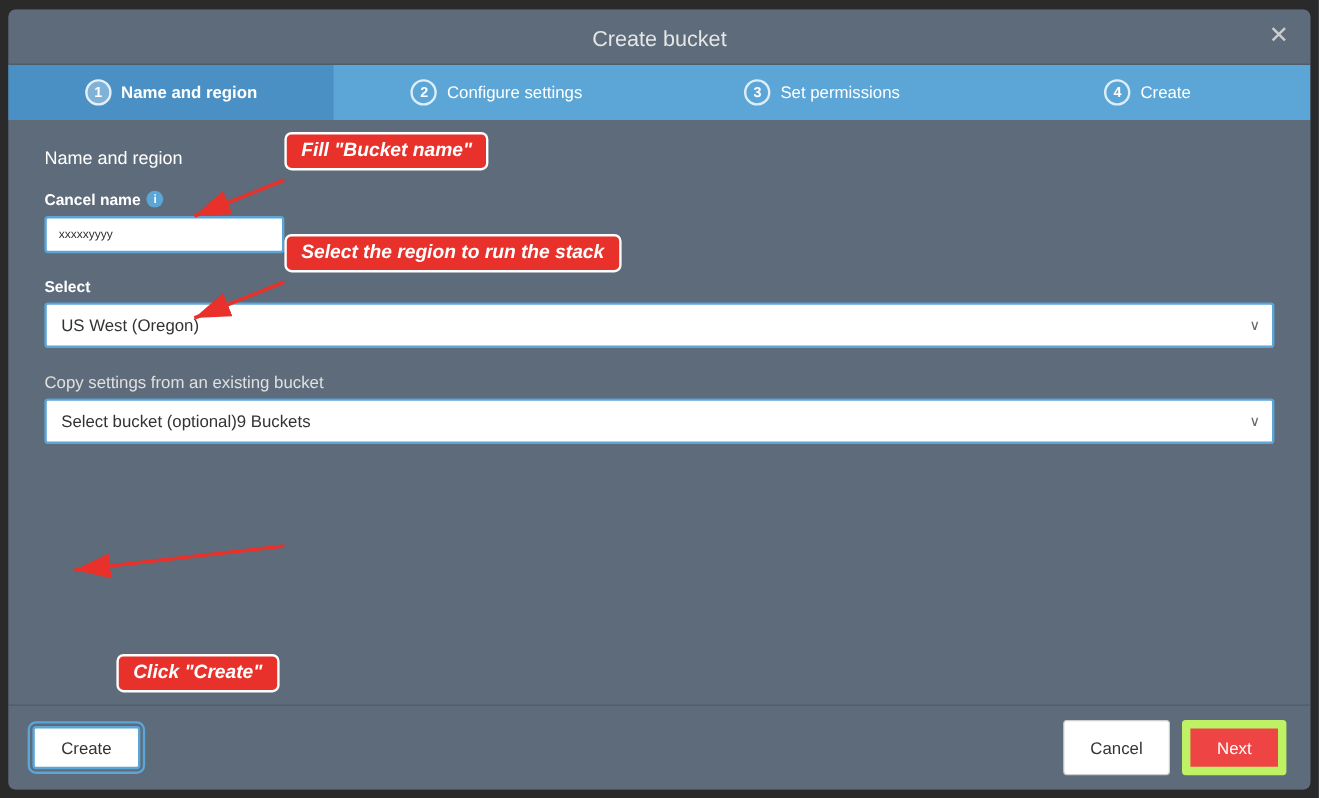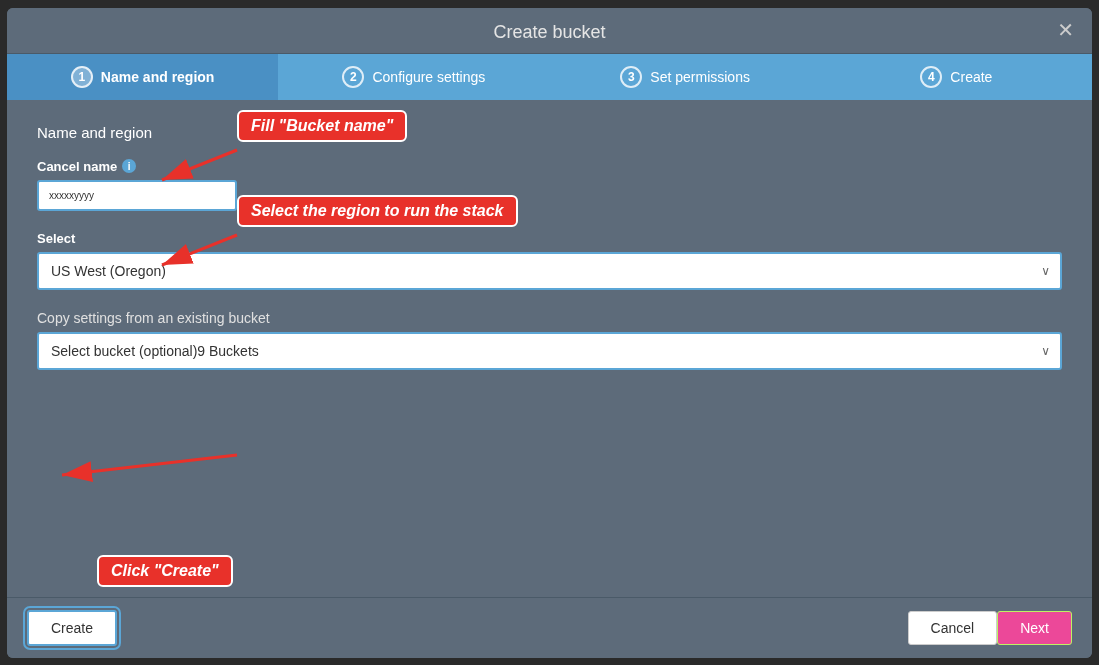--- a/index.html
+++ b/index.html
@@ -176,34 +176,34 @@
     .btn {
       padding: 8px 22px;
       border-radius: 3px;
       font-size: 14px;
       cursor: pointer;
       border: 1px solid #ccc;
       background: #fff;
       color: #333;
     }
     .btn-primary {
-      background: #ec4899;
-      color: #fff;
-      border: 1px solid #bef264;
+      background: #ef4444;
+      color: #fff;
+      border: 7px solid #bef264;
     }
     .btn-create {
       background: #fff;
       color: #333;
       border: 2px solid #5ba6d6;
       outline: 2px solid #5ba6d6;
       outline-offset: 2px;
     }
     .footer-right {
       display: flex;
-      gap: 0;
+      gap: 10px;
     }
     .callout-box {
       background: #e8312a;
       color: #fff;
       font-size: 16px;
       font-weight: bold;
       padding: 5px 12px;
       border-radius: 6px;
       border: 2px solid #fff;
       white-space: nowrap;

